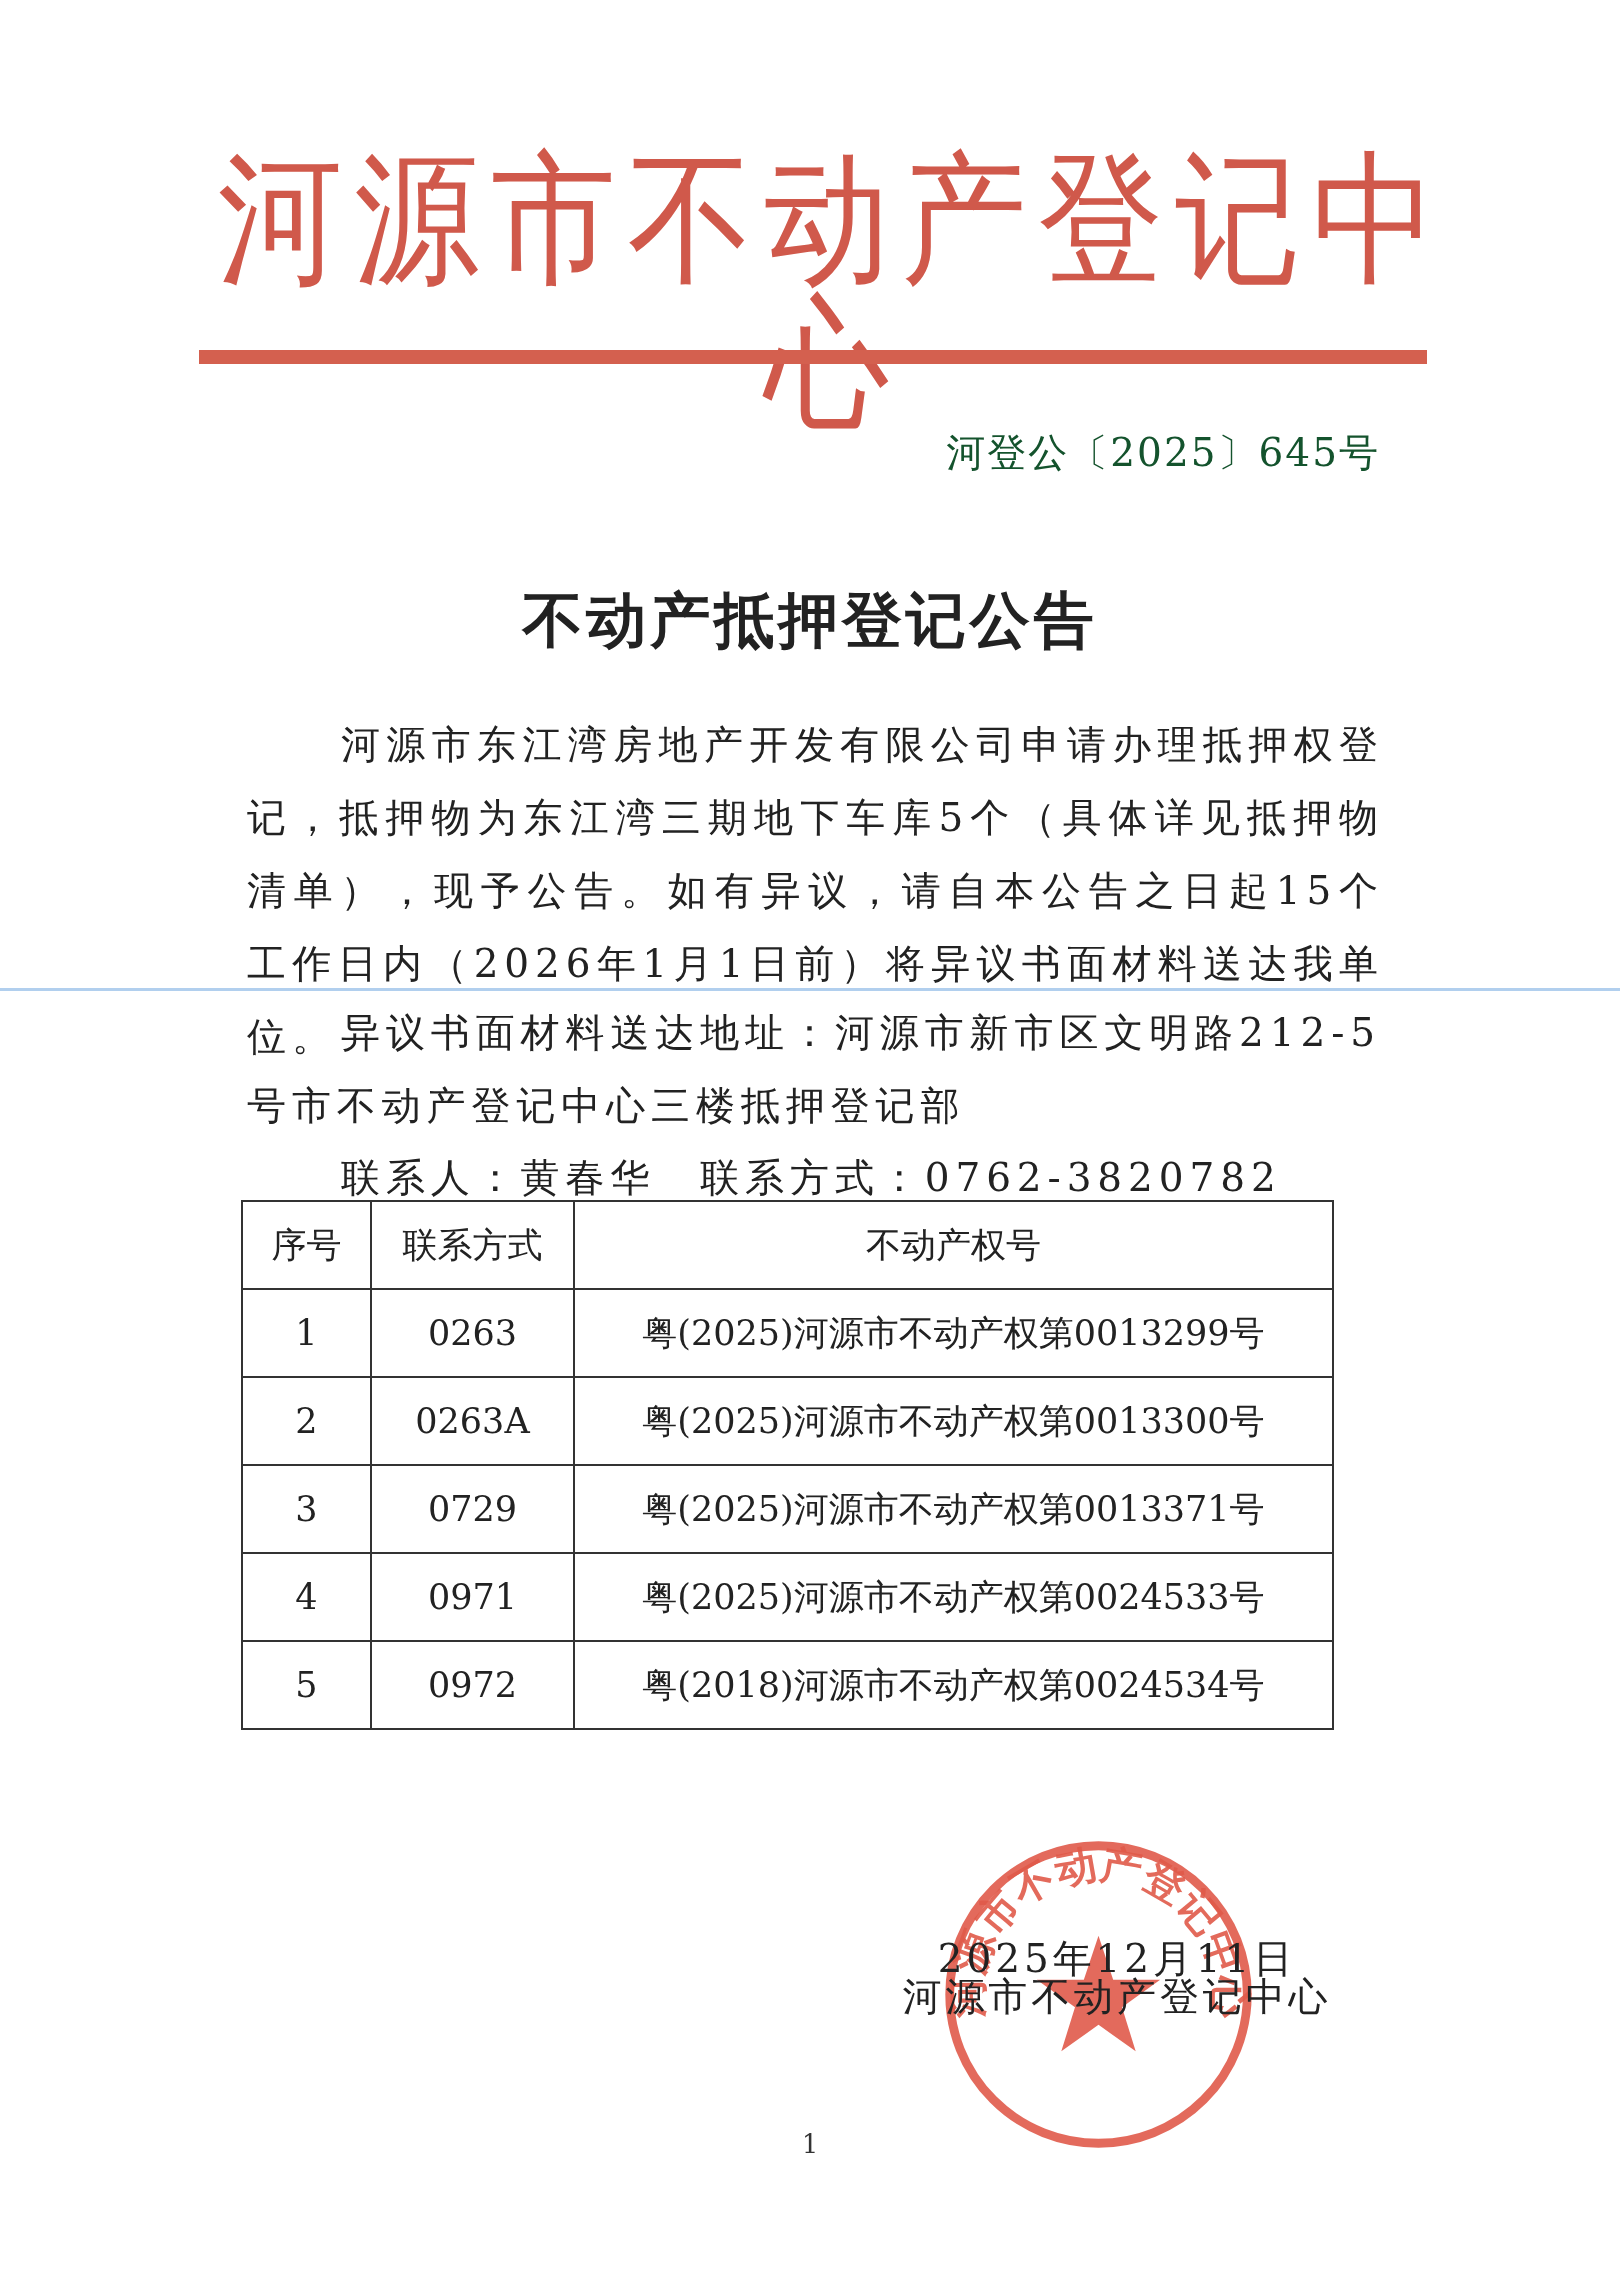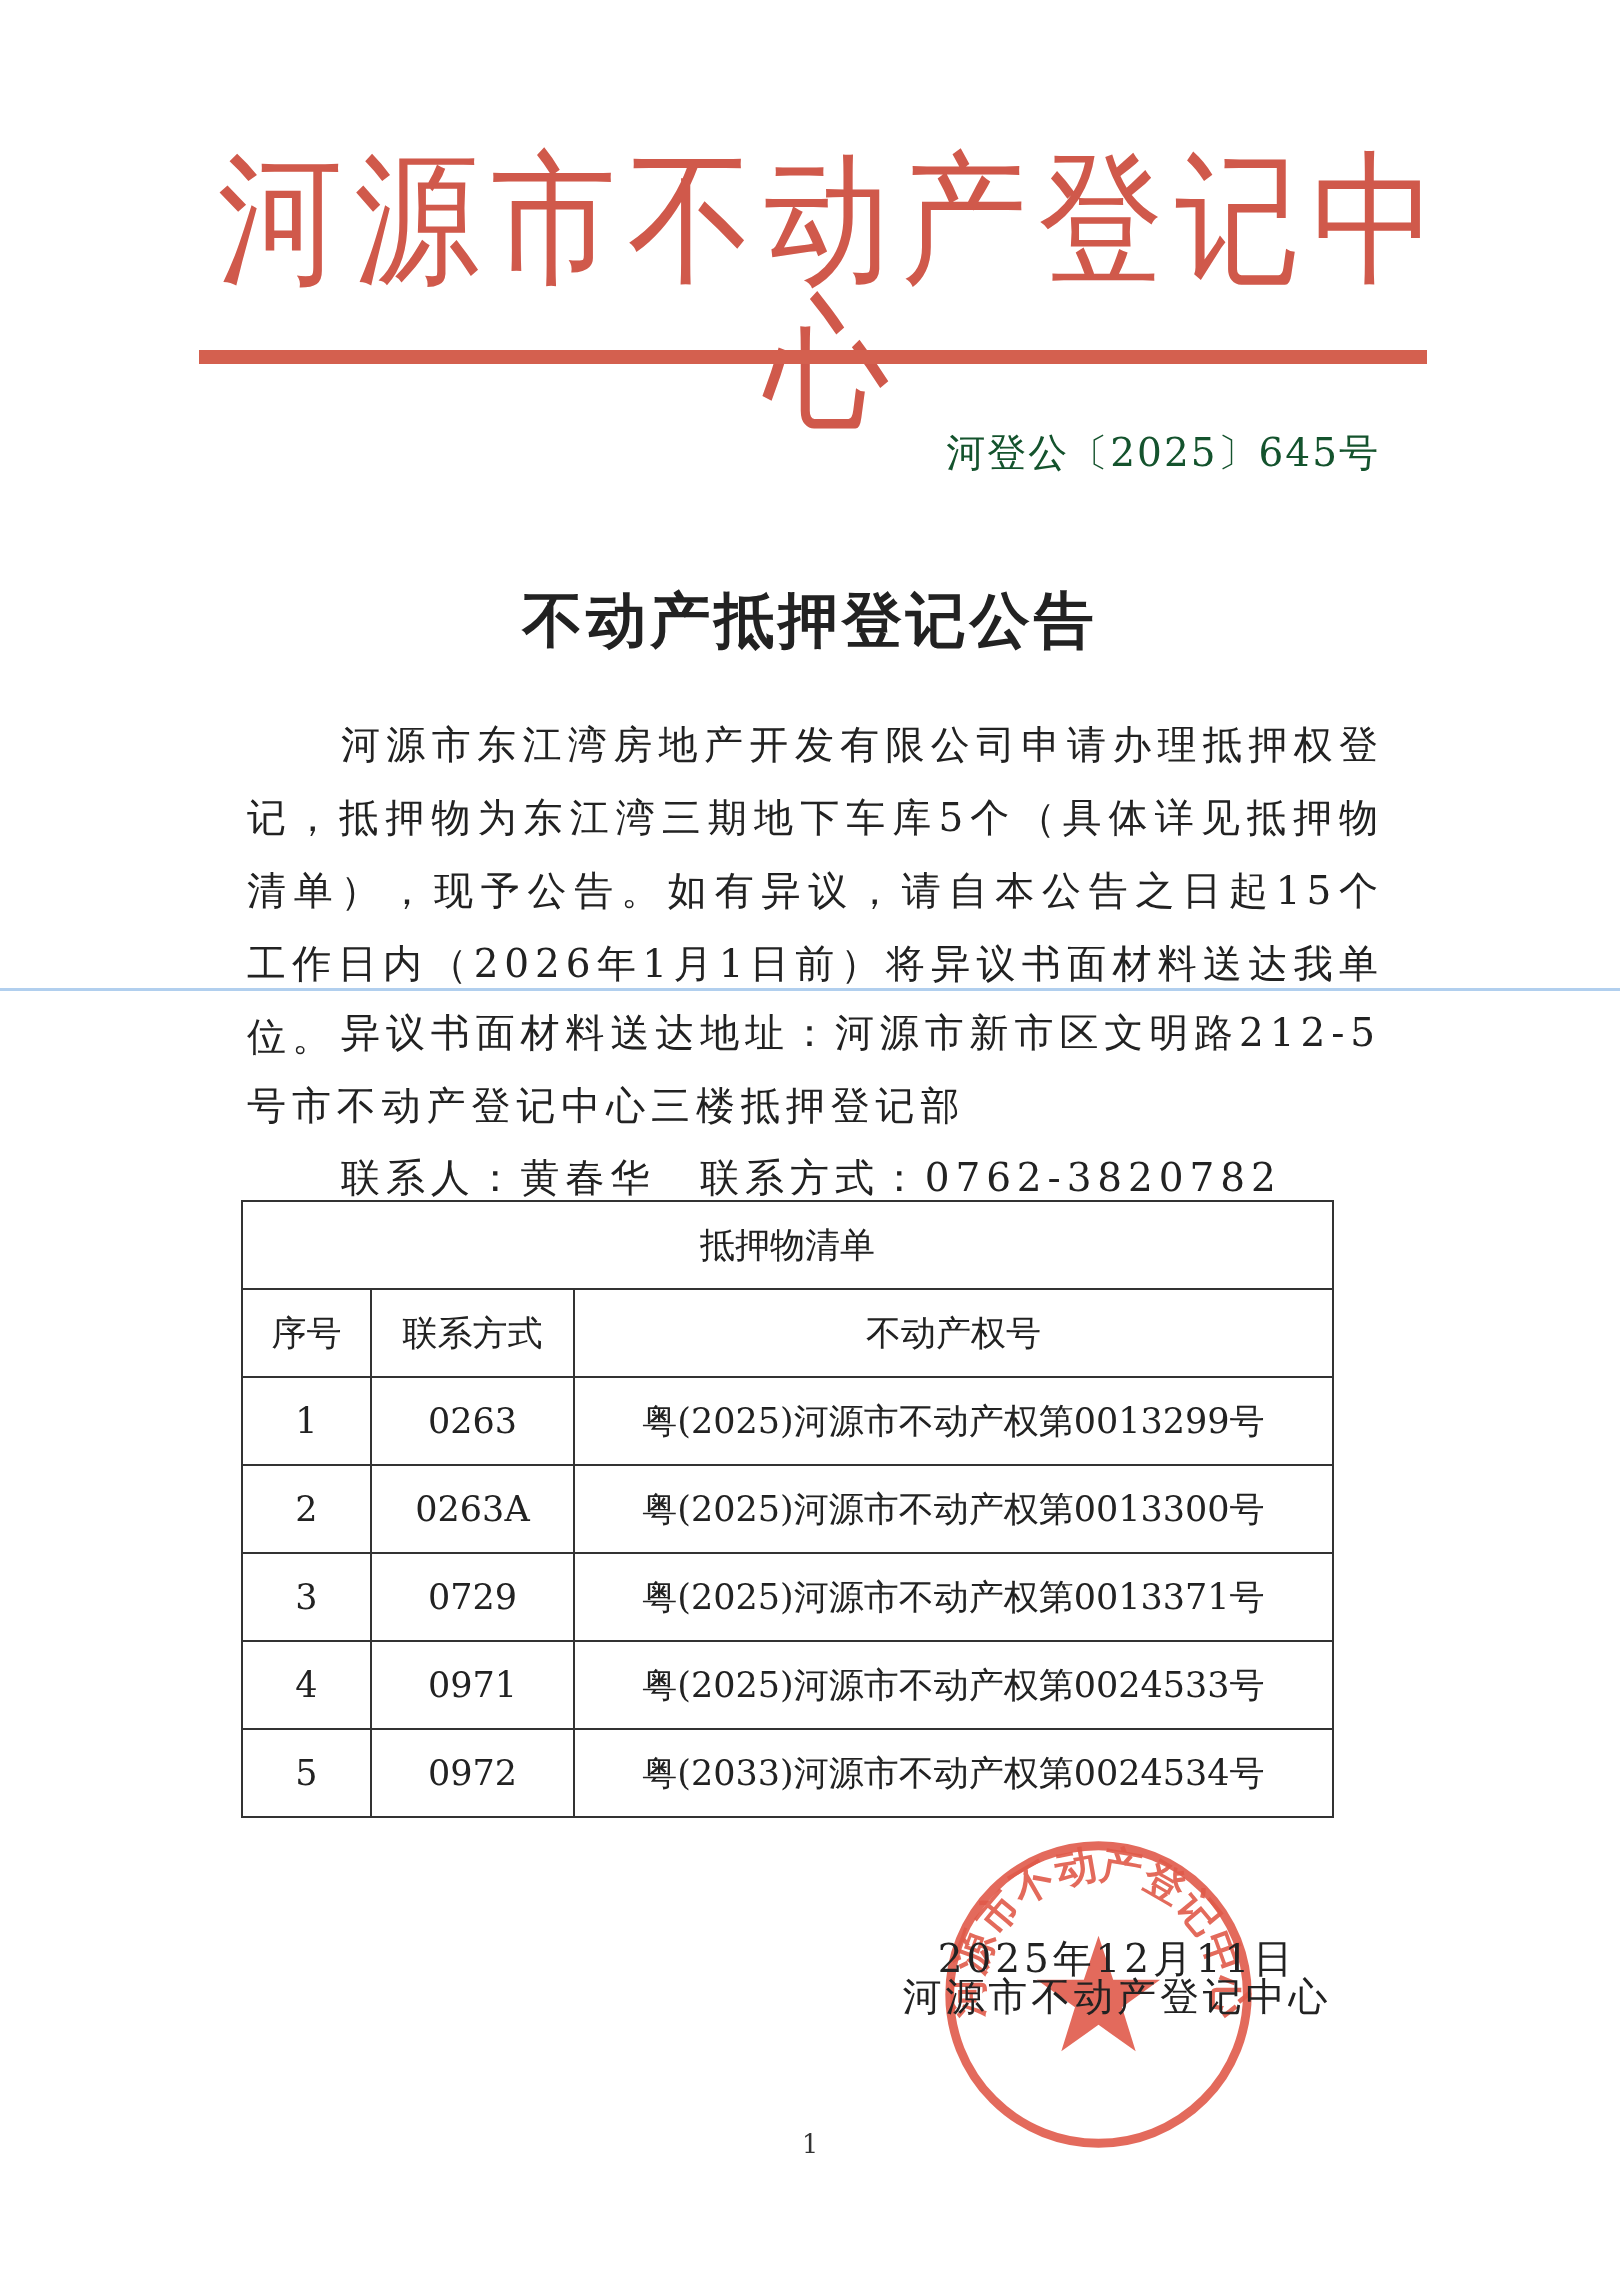--- a/index.html
+++ b/index.html
@@ -36,23 +36,20 @@
 
 <div class="abs title">不动产抵押登记公告</div>
 
 <div class="abs para p1">河源市东江湾房地产开发有限公司申请办理抵押权登记，抵押物为东江湾三期地下车库5个（具体详见抵押物清单），现予公告。如有异议，请自本公告之日起15个工作日内（2026年1月1日前）将异议书面材料送达我单位。</div>
 <div class="abs scan-line"></div>
 <div class="abs para p2">异议书面材料送达地址：河源市新市区文明路212-5号市不动产登记中心三楼抵押登记部</div>
 <div class="abs para p3">联系人：黄春华　联系方式：0762-3820782</div>
 
 <table class="list">
   <tbody>
-      <tr>
-    <td class="caption" colspan="3">抵押物清单</td>
-  </tr>
   <tr>
     <td style="width:127px">序号</td>
     <td style="width:201px">联系方式</td>
     <td>不动产权号</td>
   </tr>
   <tr>
     <td>1</td>
     <td>0263</td>
     <td>粤(2025)河源市不动产权第0013299号</td>
   </tr>
@@ -67,21 +64,21 @@
     <td>粤(2025)河源市不动产权第0013371号</td>
   </tr>
   <tr>
     <td>4</td>
     <td>0971</td>
     <td>粤(2025)河源市不动产权第0024533号</td>
   </tr>
   <tr>
     <td>5</td>
     <td>0972</td>
-    <td>粤(2033)河源市不动产权第0024534号</td>
+    <td>粤(2018)河源市不动产权第0024534号</td>
   </tr>
 </tbody>
   </table>
 
 <svg class="abs seal" viewBox="0 0 330 330">
   <defs>
     <path id="sealArc" d="M 55 215 A 120 120 0 1 1 275 215"></path>
   </defs>
   <circle cx="165" cy="165" r="152" fill="none" stroke="#e05a4a" stroke-width="9" opacity="0.9"></circle>
   <polygon fill="#e05a4a" opacity="0.9" points="165,105 180,150 228,150 189,178 203,223 165,196 127,223 141,178 102,150 150,150"></polygon>

